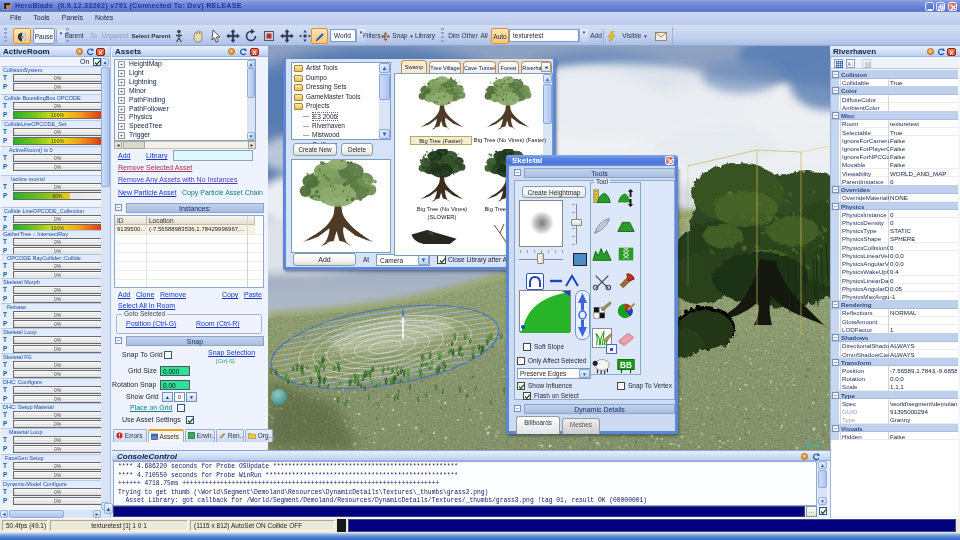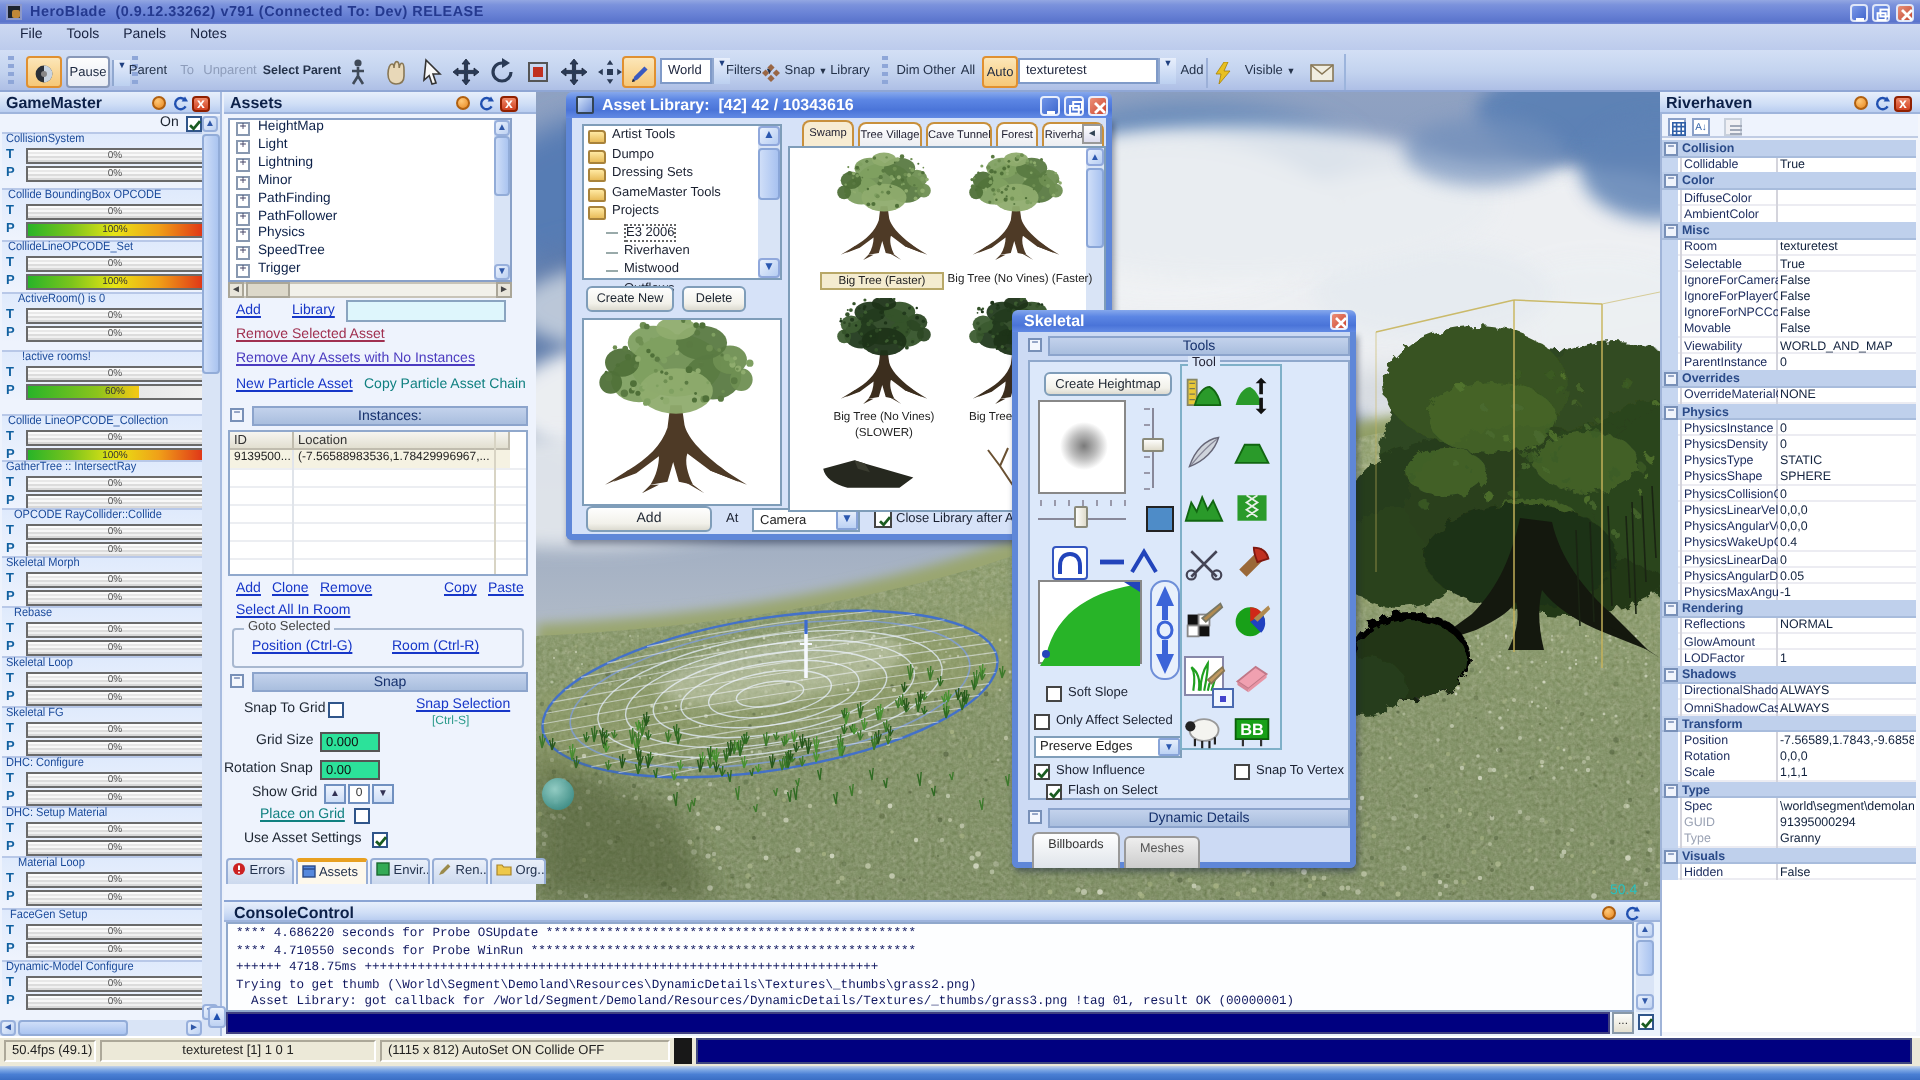--- a/index.html
+++ b/index.html
@@ -1407,21 +1407,21 @@
           <path d="M5,0 L1,6 L3.5,6 L2.5,11 L8,4.5 L5,4.5 L7,0 Z" fill="#e8c020" stroke="#a88000" stroke-width="0.4"></path>
         </svg></div>
 <div class="tbtn flat" style="left:618px;width:34px;font-size:6.5px;">Visible <span style="font-size:4.5px;">▼</span></div>
 <div class="tbtn flat" style="left:652px;width:17px;line-height:0;padding-top:4px;"><svg width="12" height="9">
           <rect x="0.5" y="0.5" width="11" height="8" fill="#f0ede0" stroke="#887755" stroke-width="0.8"></rect>
           <path d="M0.5,0.5 L6,5 L11.5,0.5" fill="none" stroke="#887755" stroke-width="0.8"></path>
         </svg></div>
 <div class="abs" style="left:672px;top:2px;width:1px;height:18px;background:#9cb4dc;"></div>
   </div>
   <div class="abs" id="perf" style="left:0;top:46px;width:111px;height:472px;background:#eef3fd;border-right:1px solid #a8bce0;"></div>
-<div class="panel-h" style="left:0;top:46px;width:110px;"><span style="margin-left:3px;">GameMaster</span><div class="ph-ic hdot" style="left:76px;"></div><div class="ph-ic hcurl" style="left:86px;"><svg width="8" height="8" viewBox="0 0 8 8">
+<div class="panel-h" style="left:0;top:46px;width:110px;"><span style="margin-left:3px;">ActiveRoom</span><div class="ph-ic hdot" style="left:76px;"></div><div class="ph-ic hcurl" style="left:86px;"><svg width="8" height="8" viewBox="0 0 8 8">
           <path d="M6.5,2 A2.8,2.8 0 1 0 6.8,5.2" fill="none" stroke="#2050b0" stroke-width="1.2"></path>
           <path d="M6.5,0.2 L8,2.8 L4.8,2.8 Z" fill="#2050b0"></path>
         </svg></div><div class="ph-ic hx" style="left:96px;">x</div></div>
 <div class="txt" style="left:80px;top:58px;">On</div>
     <div class="cb" style="left:93px;top:58px;"><svg width="7" height="7" viewBox="0 0 7 7">
         <path d="M1,3.6 L2.8,5.4 L6,1.6" fill="none" stroke="#1a5c20" stroke-width="1.4"></path>
       </svg></div>
 <div class="abs" style="left:1px;top:66px;width:100px;height:25px;background:linear-gradient(180deg,#dfeafc,#eef3fd);border-top:1px solid #b8c8e8;"></div>
 <div class="psec-t" style="left:3px;top:67px;transform:scale(0.92,1);">CollisionSystem</div>
 <div class="plab" style="top:74px;">T</div>
@@ -1630,21 +1630,21 @@
 <div class="atab" style="left:185px;top:429px;width:30px;"><svg width="7" height="7" style="vertical-align:-1px;">
         <rect x="0.5" y="0.5" width="6" height="6" fill="#33aa55" stroke="#1a6a30" stroke-width="0.7"></rect>
       </svg><span style="font-size:6.5px;"> Envir...</span></div>
 <div class="atab" style="left:216px;top:429px;width:28px;"><svg width="7" height="7" style="vertical-align:-1px;">
         <path d="M0.5,6.5 L1.5,4.5 L5,1 L6.2,2.2 L2.7,5.7 Z" fill="#9a8a4a"></path>
       </svg><span style="font-size:6.5px;"> Ren...</span></div>
 <div class="atab" style="left:245px;top:429px;width:28px;"><svg width="8" height="7" style="vertical-align:-1px;">
         <path d="M0.5,1.5 L3,1.5 L3.8,2.5 L7.5,2.5 L7.5,6.5 L0.5,6.5 Z" fill="#eec84a" stroke="#a8842a" stroke-width="0.6"></path>
       </svg><span style="font-size:6.5px;"> Org...</span></div>
   <div class="abs" id="console" style="left:112px;top:450px;width:718px;height:68px;background:#eaf2fc;"></div>
-<div class="panel-h" style="left:112px;top:450px;width:718px;border-top:1px solid #8aa4d4;"><span style="margin-left:5px;">ConsoleControl</span><div class="ph-ic hdot" style="left:689px;"></div><div class="ph-ic hcurl" style="left:700px;"><svg width="8" height="8" viewBox="0 0 8 8">
+<div class="panel-h" style="left:112px;top:450px;width:718px;border-top:1px solid #8aa4d4;font-style:italic;"><span style="margin-left:5px;">ConsoleControl</span><div class="ph-ic hdot" style="left:689px;"></div><div class="ph-ic hcurl" style="left:700px;"><svg width="8" height="8" viewBox="0 0 8 8">
           <path d="M6.5,2 A2.8,2.8 0 1 0 6.8,5.2" fill="none" stroke="#2050b0" stroke-width="1.2"></path>
           <path d="M6.5,0.2 L8,2.8 L4.8,2.8 Z" fill="#2050b0"></path>
         </svg></div></div>
 <div class="abs" style="left:113px;top:461px;width:704px;height:45px;background:#fdfeff;border:1px solid #90a8cc;font-family:'Liberation Mono',monospace;font-size:6.3px;line-height:8.6px;color:#101860;white-space:pre;overflow:hidden;padding:1px 0 0 4px;">**** 4.686220 seconds for Probe OSUpdate *************************************************
 **** 4.710550 seconds for Probe WinRun ***************************************************
 ++++++ 4718.75ms ++++++++++++++++++++++++++++++++++++++++++++++++++++++++++++++++++++
 Trying to get thumb (\World\Segment\Demoland\Resources\DynamicDetails\Textures\_thumbs\grass2.png)
   Asset Library: got callback for /World/Segment/Demoland/Resources/DynamicDetails/Textures/_thumbs/grass3.png !tag 01, result OK (00000001)</div>
 <div class="sb-track" style="left:818px;top:461px;width:9px;height:45px;"></div>
 <div class="sb-btn" style="left:818px;top:461px;width:9px;">▲</div>
@@ -1818,28 +1818,20 @@
     </div>
 <div class="prow cat" style="top:423.5px;height:8.72px;"><div class="pe">−</div><span style="margin-left:10px;">Visuals</span></div>
 <div class="prow" style="top:431.7px;height:8.72px;">
       <span class="pl">Hidden</span>
       <span class="pv">False</span>
     </div>
 <div class="abs" style="left:831px;top:439.90000000000003px;width:127px;height:76.09999999999997px;background:#fff;"></div>
 <div class="pdiv" style="left:888px;top:70px;height:369.90000000000003px;"></div>
 <div class="pdiv" style="left:840px;top:70px;height:369.90000000000003px;"></div>
   <div class="fwin" id="alib" style="left:283px;top:59px;width:273px;height:211px;background:#d6e2f8;">
-<div class="fwin-t"><span style="margin-left:18px;">Asset Library:&nbsp; [42] 42 / 10343616</span><div style="position:absolute;left:5px;top:2px;width:9px;height:9px;background:linear-gradient(135deg,#cfe0f8,#7090d8);border:1px solid #345;border-radius:1px;"></div><div class="fbtn" style="left:237px;"><svg width="8" height="8" viewBox="0 0 8 8">
-            <rect x="1.5" y="5.5" width="4" height="1.6" fill="#fff"></rect>
-          </svg></div><div class="fbtn" style="left:249px;"><svg width="8" height="8" viewBox="0 0 8 8">
-            <rect x="2.6" y="1" width="4.4" height="3.8" fill="none" stroke="#fff" stroke-width="1"></rect>
-            <rect x="1" y="3" width="4.4" height="3.8" fill="none" stroke="#fff" stroke-width="1"></rect>
-          </svg></div><div class="fbtn red" style="left:261px;"><svg width="8" height="8" viewBox="0 0 8 8">
-            <path d="M1.5,1.5 L6.5,6.5 M6.5,1.5 L1.5,6.5" stroke="#fff" stroke-width="1.4"></path>
-          </svg></div></div>
 <div style="position:absolute;left:5px;top:3px;width:100px;height:78px;background:#fff;border:1px solid #7f9db9;overflow:hidden;"></div>
 <div style="position:absolute;left:8px;top:6px;width:9px;height:7px;background:linear-gradient(180deg,#ffe9a2,#e8bc5a);border:1px solid #a8823a;border-radius:1px 2px 1px 1px;"></div>
 <div style="position:absolute;left:20px;top:5px;font-size:6.5px;color:#1a2030;white-space:nowrap;">Artist Tools</div>
 <div style="position:absolute;left:8px;top:15.6px;width:9px;height:7px;background:linear-gradient(180deg,#ffe9a2,#e8bc5a);border:1px solid #a8823a;border-radius:1px 2px 1px 1px;"></div>
 <div style="position:absolute;left:20px;top:14.6px;font-size:6.5px;color:#1a2030;white-space:nowrap;">Dumpo</div>
 <div style="position:absolute;left:8px;top:25.2px;width:9px;height:7px;background:linear-gradient(180deg,#ffe9a2,#e8bc5a);border:1px solid #a8823a;border-radius:1px 2px 1px 1px;"></div>
 <div style="position:absolute;left:20px;top:24.2px;font-size:6.5px;color:#1a2030;white-space:nowrap;">Dressing Sets</div>
 <div style="position:absolute;left:8px;top:34.8px;width:9px;height:7px;background:linear-gradient(180deg,#ffe9a2,#e8bc5a);border:1px solid #a8823a;border-radius:1px 2px 1px 1px;"></div>
 <div style="position:absolute;left:20px;top:33.8px;font-size:6.5px;color:#1a2030;white-space:nowrap;">GameMaster Tools</div>
 <div style="position:absolute;left:8px;top:44.4px;width:9px;height:7px;background:linear-gradient(180deg,#ffe9a2,#e8bc5a);border:1px solid #a8823a;border-radius:1px 2px 1px 1px;"></div>

